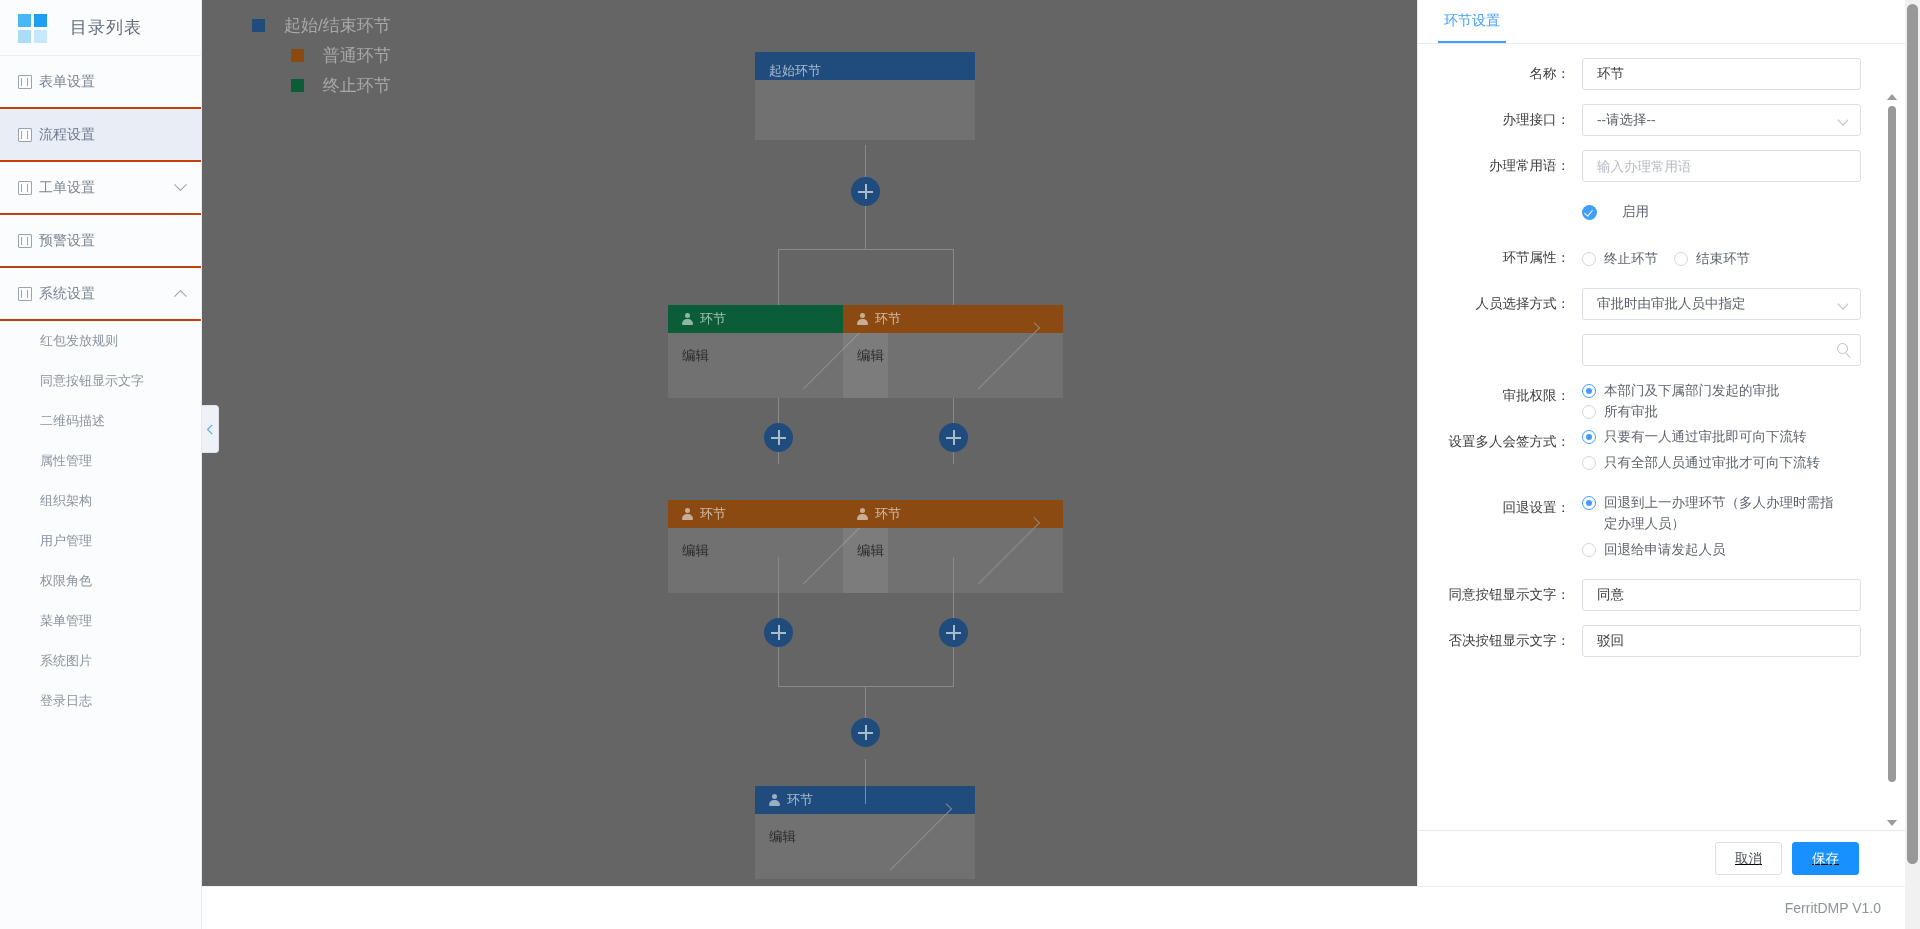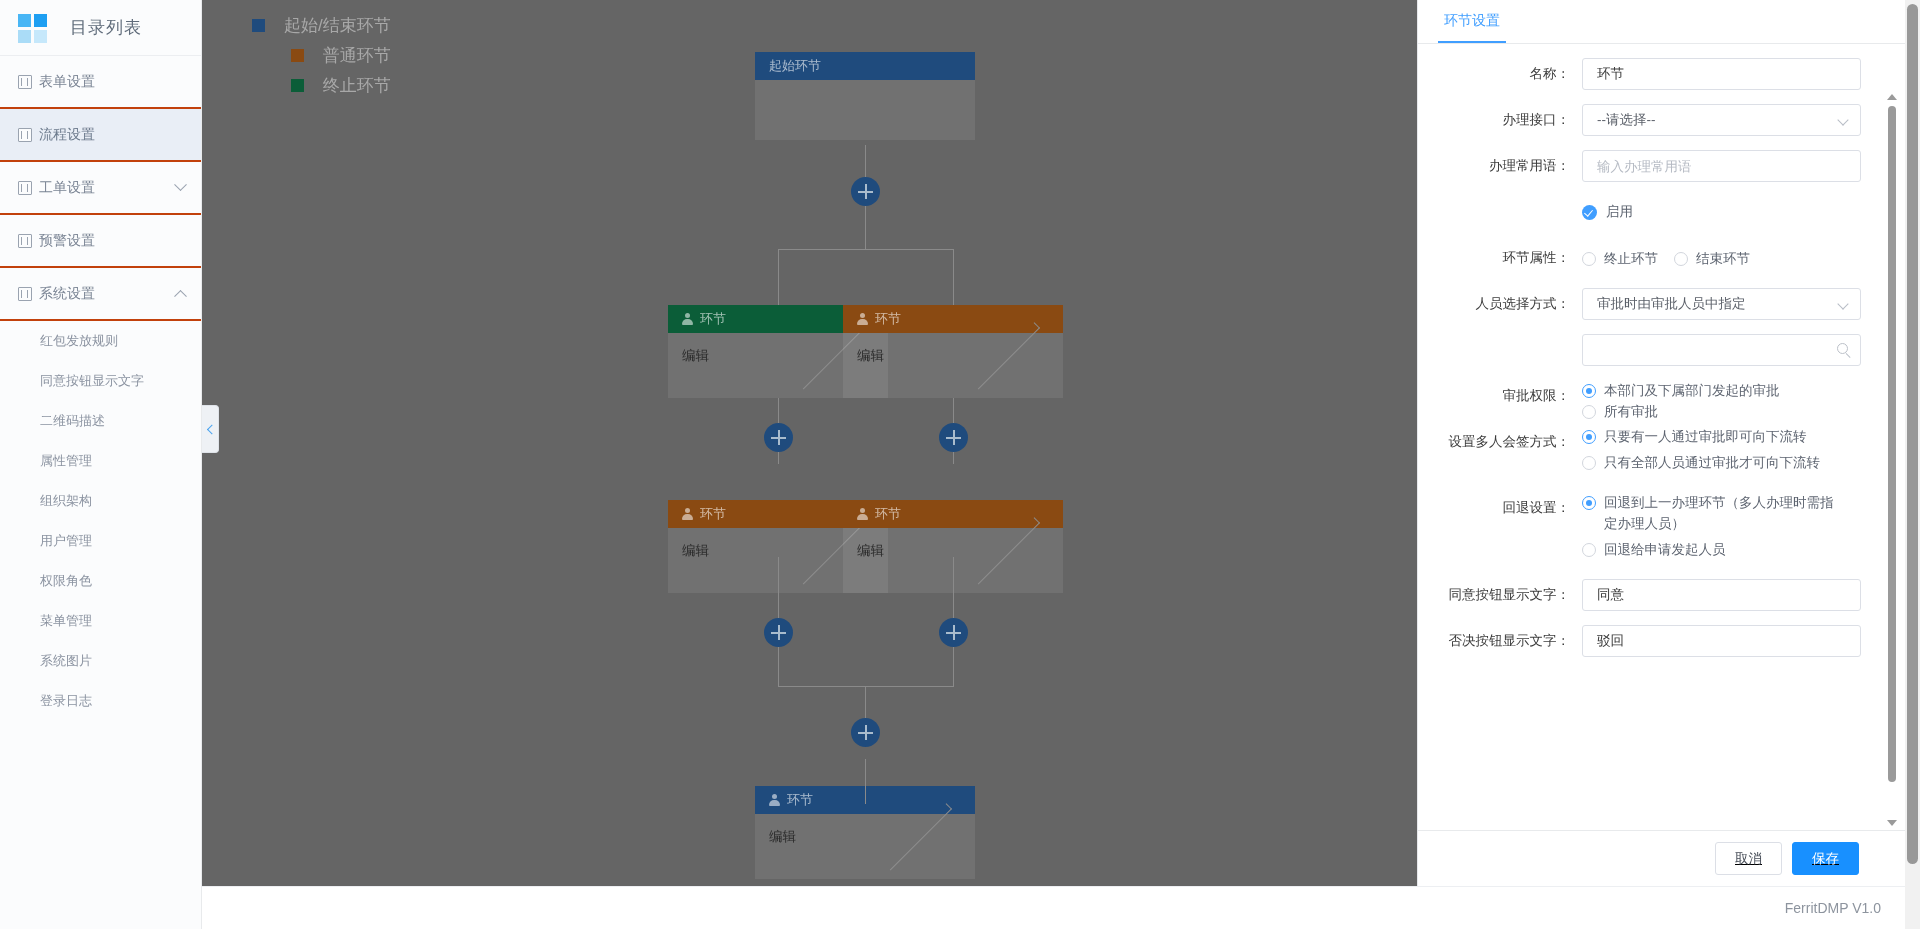--- a/index.html
+++ b/index.html
@@ -293,21 +293,21 @@
     border: 1.3px solid #bcc1c9;
     border-radius: 50%;
   }
   .srch .mag::after {
     content: ""; position: absolute;
     right: -4px; bottom: -3px;
     width: 6px; height: 1.3px;
     background: #bcc1c9;
     transform: rotate(45deg);
   }
-  .chk-row { display: flex; align-items: center; height: 32px; }
+  .chk-row { display: flex; align-items: center; height: 32px; gap: 16px; }
   .chk {
     width: 15px; height: 15px;
     border-radius: 50%;
     background: #409eff;
     position: relative;
     margin-right: 9px;
     flex: 0 0 auto;
     cursor: pointer;
   }
   .chk::after {
@@ -497,21 +497,21 @@
       <div class="line" style="left:576px; top:557px; width:1px; height:66px;"></div>
       <div class="line" style="left:751px; top:557px; width:1px; height:66px;"></div>
 
       <div class="line" style="left:576px; top:622px; width:1px; height:64px;"></div>
       <div class="line" style="left:751px; top:622px; width:1px; height:64px;"></div>
       <div class="line" style="left:576px; top:686px; width:176px; height:1px;"></div>
       <div class="line" style="left:663px; top:686px; width:1px; height:50px;"></div>
       <div class="line" style="left:663px; top:759px; width:1px; height:45px;"></div>
 
       <div class="node start" style="left:553px; top:52px;">
-        <div class="node-head" style="background:#1f4b7d;">
+        <div class="node-head" style="background:#1f4b7d;align-items:flex-end;">
           <span>起始环节</span>
         </div>
         <div class="node-body"></div>
       </div>
 
       <div class="plus" style="left:649px; top:177px;"></div>
 
       <div class="node" style="left:466px; top:305px;">
         <div class="node-head" style="background:#0b5d38;">
           <span class="person"></span>

